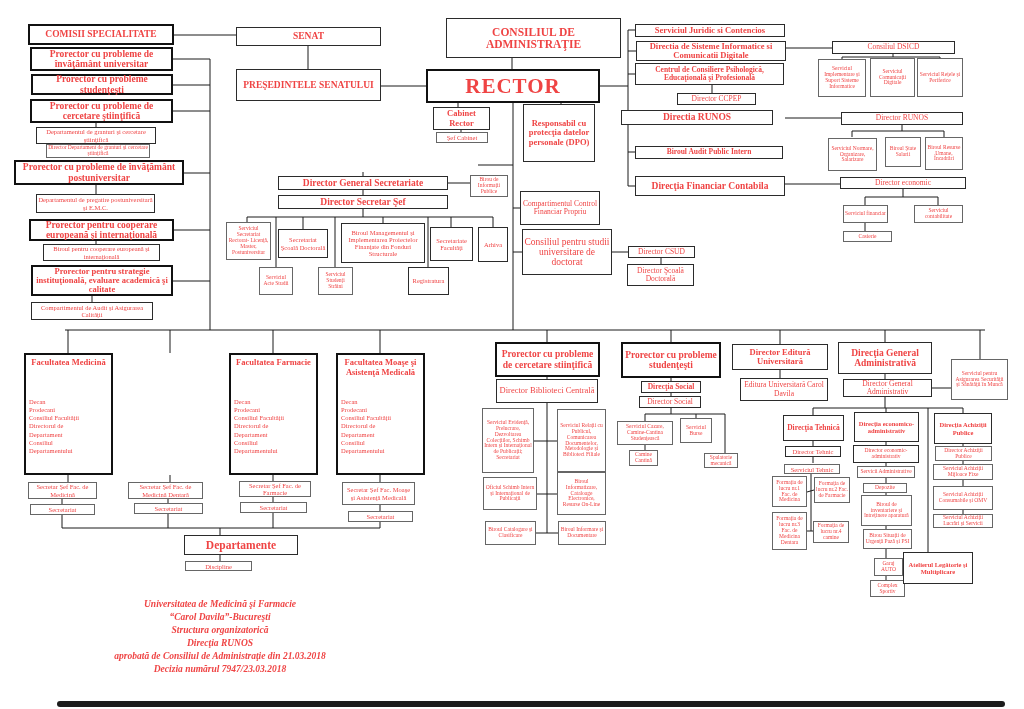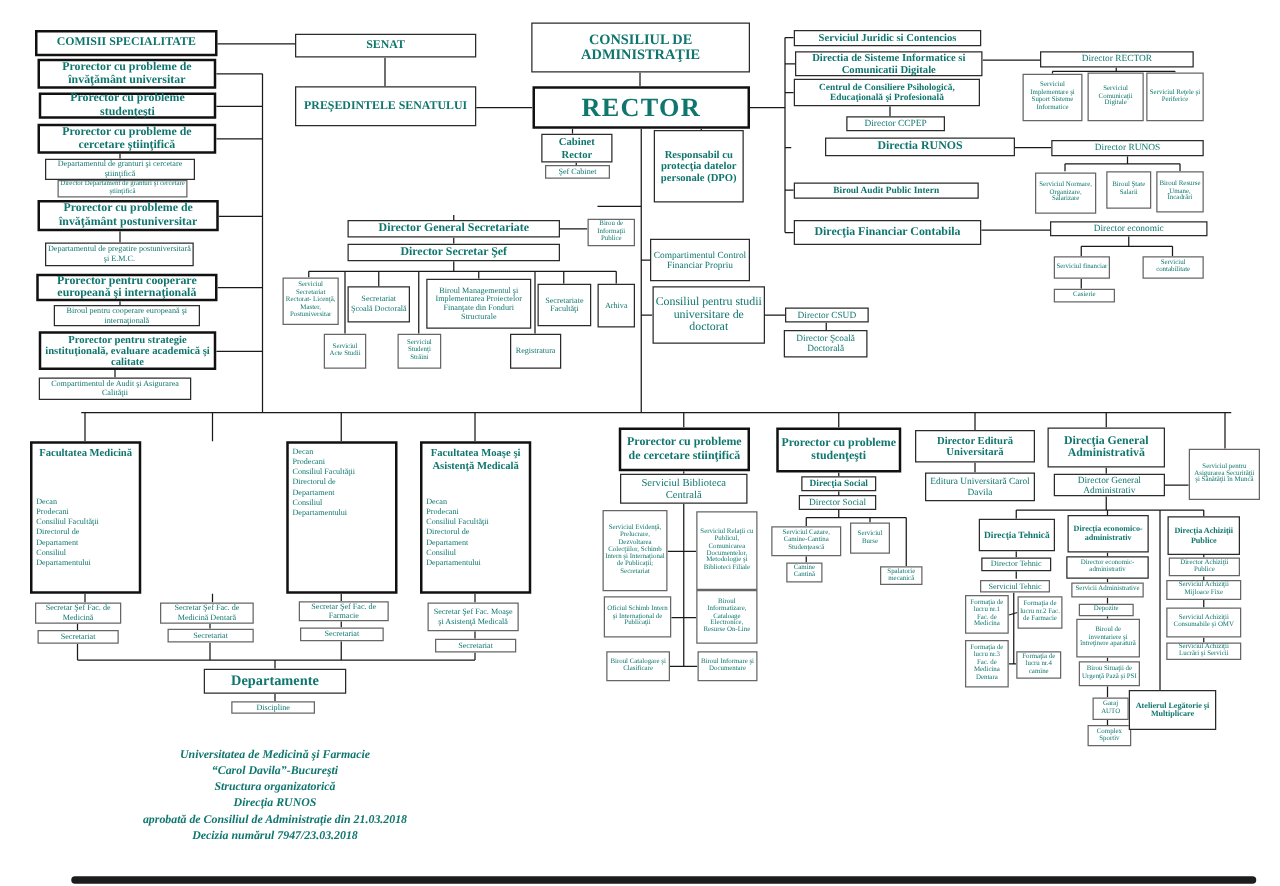--- a/index.html
+++ b/index.html
@@ -1,30 +1,30 @@
 <!DOCTYPE html>
 <html><head>
 <meta charset="utf-8">
 <style>
   html,body{margin:0;padding:0;background:#fff;}
   #stage{position:relative;width:1024px;height:709px;background:#fff;overflow:hidden;
-         font-family:"Liberation Serif","DejaVu Serif",serif;color:#0f766e;}
+         font-family:"Liberation Serif","DejaVu Serif",serif;color:#ef4444;}
   svg.wires{position:absolute;left:0;top:0;width:1024px;height:709px;}
   .bx{position:absolute;box-sizing:border-box;background:#fff;border:1px solid #2b2b2b;
       display:flex;align-items:center;justify-content:center;text-align:center;
       line-height:1.08;padding:1px;z-index:2;}
   .bold{font-weight:bold;}
   .b2{border:2px solid #111;}
   .g{border:1px solid #666;}
   .f5{font-size:5.5px;}
   .f6{font-size:6.5px;}
   .f7{font-size:7.5px;}
   .f8{font-size:8.5px;}
   .f9{font-size:9.5px;}
-  .f11{font-size:11.5px;}
+  .f11{font-size:11.5px;margin-left:21px;}
   .f20{font-size:21px;letter-spacing:1px;}
   .fac{flex-direction:column;justify-content:flex-start;align-items:stretch;padding:3px 3px;}
   .fac-t{font-weight:bold;font-size:8.5px;text-align:center;min-height:40px;line-height:1.15;}
   .fac-m{font-size:6.5px;text-align:left;white-space:pre-line;line-height:1.25;}
   .footer{position:absolute;left:55px;top:598px;width:330px;text-align:center;
           font-style:italic;font-weight:bold;font-size:9.5px;line-height:13px;z-index:2;}
   .bottombar{position:absolute;left:57px;top:701px;width:948px;height:6px;background:#1c1c1c;
              border-radius:3px;z-index:3;}
 </style>
 </head>
@@ -61,43 +61,43 @@
   <div class="bx f11 bold" style="left:425px;top:18px;width:175px;height:40px">CONSILIUL  DE ADMINISTRAŢIE</div>
   <div class="bx f20 bold b2" style="left:426px;top:69px;width:174px;height:34px">RECTOR</div>
   <div class="bx f8 bold" style="left:433px;top:107px;width:57px;height:23px">Cabinet Rector</div>
   <div class="bx f6 g" style="left:436px;top:132px;width:52px;height:11px">Şef Cabinet</div>
   <div class="bx f8 bold" style="left:523px;top:104px;width:72px;height:58px">Responsabil cu protecţia datelor personale (DPO)</div>
 
   <div class="bx f8 bold" style="left:635px;top:24px;width:150px;height:13px">Serviciul Juridic si Contencios</div>
   <div class="bx f8 bold" style="left:636px;top:41px;width:150px;height:20px">Directia de Sisteme Informatice si Comunicatii Digitale</div>
   <div class="bx f7 bold" style="left:635px;top:63px;width:149px;height:22px">Centrul de Consiliere Psihologică, Educaţională şi Profesională</div>
   <div class="bx f7" style="left:677px;top:93px;width:79px;height:12px">Director CCPEP</div>
-  <div class="bx f9 bold" style="left:660px;top:110px;width:152px;height:15px">Directia  RUNOS</div>
+  <div class="bx f9 bold" style="left:621px;top:110px;width:152px;height:15px">Directia  RUNOS</div>
   <div class="bx f7 bold" style="left:635px;top:146px;width:148px;height:13px">Biroul Audit Public Intern</div>
   <div class="bx f9 bold" style="left:635px;top:176px;width:150px;height:20px">Direcţia Financiar Contabila</div>
 
-  <div class="bx f7" style="left:832px;top:41px;width:123px;height:13px">Director RECTOR</div>
+  <div class="bx f7" style="left:832px;top:41px;width:123px;height:13px">Consiliul DSICD</div>
   <div class="bx f5 g" style="left:818px;top:59px;width:48px;height:38px">Serviciul Implementare şi Suport Sisteme Informatice</div>
   <div class="bx f5 g" style="left:870px;top:58px;width:45px;height:39px">Serviciul Comunicaţii Digitale</div>
   <div class="bx f5 g" style="left:917px;top:58px;width:46px;height:39px">Serviciul Reţele şi Periferice</div>
   <div class="bx f7" style="left:841px;top:112px;width:122px;height:13px">Director RUNOS</div>
   <div class="bx f5 g" style="left:828px;top:138px;width:49px;height:33px">Serviciul Normare, Organizare, Salarizare</div>
   <div class="bx f5 g" style="left:885px;top:137px;width:36px;height:30px">Biroul Ştate Salarii</div>
   <div class="bx f5 g" style="left:925px;top:137px;width:38px;height:33px">Biroul Resurse Umane, Încadrări</div>
   <div class="bx f7" style="left:840px;top:177px;width:126px;height:12px">Director economic</div>
   <div class="bx f5 g" style="left:843px;top:205px;width:45px;height:18px">Serviciul financiar</div>
   <div class="bx f5 g" style="left:914px;top:205px;width:49px;height:18px">Serviciul contabilitate</div>
   <div class="bx f5 g" style="left:843px;top:231px;width:49px;height:11px">Casierie</div>
 
   <div class="bx f9 bold b2" style="left:30px;top:47px;width:143px;height:24px">Prorector cu probleme de învăţământ universitar</div>
   <div class="bx f9 bold b2" style="left:31px;top:74px;width:142px;height:21px">Prorector cu probleme studenţeşti</div>
   <div class="bx f9 bold b2" style="left:30px;top:99px;width:143px;height:24px">Prorector cu probleme de cercetare ştiinţifică</div>
   <div class="bx f6" style="left:36px;top:127px;width:120px;height:17px">Departamentul de granturi şi cercetare ştiinţifică</div>
   <div class="bx f5 g" style="left:46px;top:144px;width:104px;height:14px">Director Departament de granturi şi cercetare ştiinţifică</div>
-  <div class="bx f9 bold b2" style="left:30px;top:160px;width:145px;height:25px">Prorector cu probleme de învăţământ postuniversitar</div>
+  <div class="bx f9 bold b2" style="left:14px;top:160px;width:170px;height:25px">Prorector cu probleme de învăţământ postuniversitar</div>
   <div class="bx f6" style="left:36px;top:194px;width:119px;height:19px">Departamentul de pregatire postuniversitară şi E.M.C.</div>
   <div class="bx f9 bold b2" style="left:29px;top:219px;width:145px;height:22px">Prorector pentru cooperare europeană şi internaţională</div>
   <div class="bx f6" style="left:43px;top:244px;width:117px;height:17px">Biroul pentru cooperare europeană şi internaţională</div>
   <div class="bx f8 bold b2" style="left:31px;top:265px;width:142px;height:31px">Prorector pentru strategie instituţională, evaluare academică şi calitate</div>
   <div class="bx f6" style="left:31px;top:302px;width:122px;height:18px">Compartimentul de Audit şi Asigurarea Calităţii</div>
 
   <div class="bx f9 bold" style="left:278px;top:176px;width:170px;height:14px">Director General Secretariate</div>
   <div class="bx f5 g" style="left:470px;top:175px;width:38px;height:22px">Birou de Informaţii Publice</div>
   <div class="bx f9 bold" style="left:278px;top:195px;width:170px;height:14px">Director Secretar Şef</div>
   <div class="bx f5 g" style="left:226px;top:222px;width:45px;height:38px">Serviciul Secretariat Rectorat- Licenţă, Master, Postuniversitar</div>
@@ -118,20 +118,21 @@
     <div class="fac-t">Facultatea Medicină</div>
     <div class="fac-m">Decan
 Prodecani
 Consiliul Facultăţii
 Directorul de
 Departament
 Consiliul
 Departamentului</div>
   </div>
   <div class="bx fac b2" style="left:229px;top:353px;width:89px;height:122px">
+    <div class="fac-t">Facultatea Farmacie</div>
     <div class="fac-m">Decan
 Prodecani
 Consiliul Facultăţii
 Directorul de
 Departament
 Consiliul
 Departamentului</div>
   </div>
   <div class="bx fac b2" style="left:336px;top:353px;width:89px;height:122px">
     <div class="fac-t">Facultatea Moaşe şi Asistenţă Medicală</div>
@@ -148,21 +149,21 @@
   <div class="bx f6 g" style="left:128px;top:482px;width:75px;height:17px">Secretar Şef Fac. de Medicină Dentară</div>
   <div class="bx f6 g" style="left:134px;top:503px;width:69px;height:11px">Secretariat</div>
   <div class="bx f6 g" style="left:239px;top:481px;width:72px;height:16px">Secretar Şef Fac. de Farmacie</div>
   <div class="bx f6 g" style="left:240px;top:502px;width:67px;height:11px">Secretariat</div>
   <div class="bx f6 g" style="left:342px;top:482px;width:73px;height:23px">Secretar Şef Fac. Moaşe şi Asistenţă Medicală</div>
   <div class="bx f6 g" style="left:348px;top:511px;width:65px;height:11px">Secretariat</div>
   <div class="bx f11 bold" style="left:163px;top:535px;width:114px;height:20px">Departamente</div>
   <div class="bx f6 g" style="left:185px;top:561px;width:67px;height:10px">Discipline</div>
 
   <div class="bx f9 bold b2" style="left:495px;top:342px;width:105px;height:35px">Prorector  cu probleme de cercetare stiinţifică</div>
-  <div class="bx f8" style="left:496px;top:379px;width:102px;height:24px">Serviciul Biblioteca Centrală</div>
+  <div class="bx f8" style="left:496px;top:379px;width:102px;height:24px">Director Biblioteci Centrală</div>
   <div class="bx f5 g" style="left:482px;top:408px;width:52px;height:65px">Serviciul Evidenţă, Prelucrare, Dezvoltarea Colecţiilor, Schimb Intern şi Internaţional de Publicaţii; Secretariat</div>
   <div class="bx f5 g" style="left:557px;top:409px;width:49px;height:63px">Serviciul Relaţii cu Publicul, Comunicarea Documentelor, Metodologie şi Biblioteci Filiale</div>
   <div class="bx f5 g" style="left:483px;top:477px;width:54px;height:33px">Oficiul Schimb Intern şi Internaţional de Publicaţii</div>
   <div class="bx f5 g" style="left:557px;top:472px;width:49px;height:43px">Biroul Informatizare, Cataloage Electronice, Resurse On-Line</div>
   <div class="bx f5 g" style="left:485px;top:521px;width:51px;height:24px">Biroul Catalogare şi Clasificare</div>
   <div class="bx f5 g" style="left:558px;top:521px;width:48px;height:24px">Biroul Informare şi Documentare</div>
 
   <div class="bx f9 bold b2" style="left:621px;top:342px;width:100px;height:36px">Prorector cu probleme studenţeşti</div>
   <div class="bx f7 bold" style="left:641px;top:381px;width:60px;height:12px">Direcţia Social</div>
   <div class="bx f7" style="left:639px;top:396px;width:62px;height:12px">Director Social</div>

